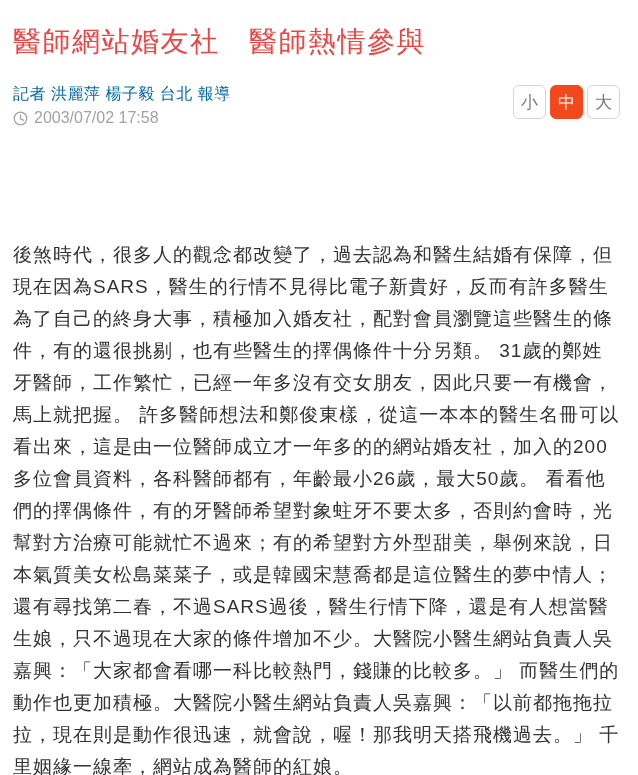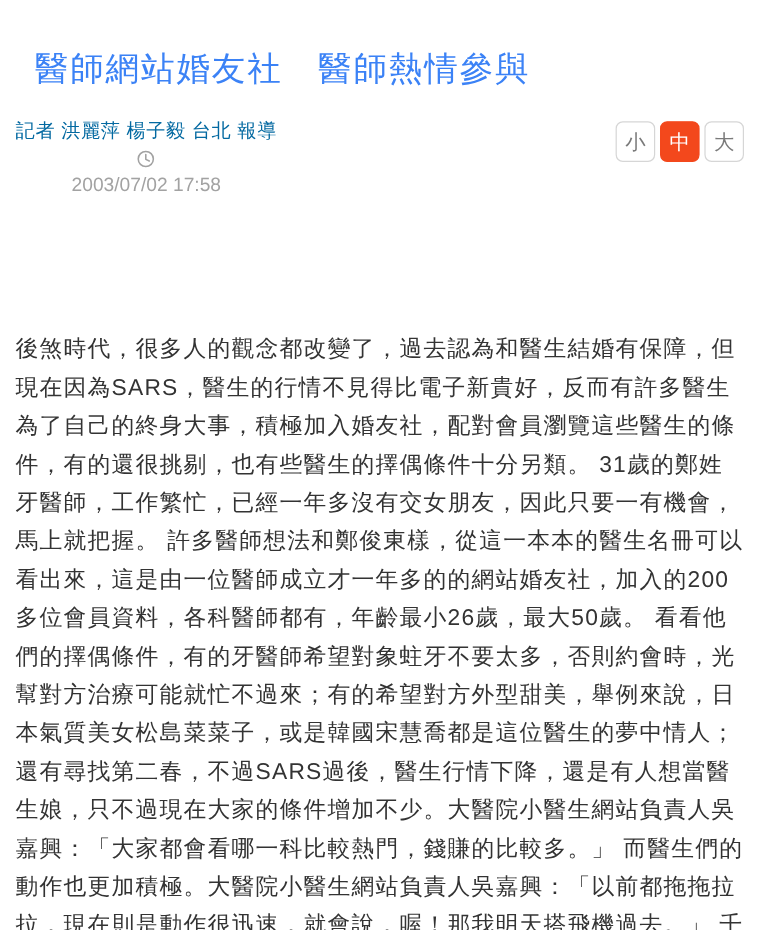--- a/index.html
+++ b/index.html
@@ -6,24 +6,24 @@
   html, body { margin: 0; padding: 0; }
   body {
     width: 638px;
     background: #ffffff;
     font-family: "Liberation Sans", "DejaVu Sans", sans-serif;
     -webkit-font-smoothing: antialiased;
   }
   .page { padding: 26px 18px 16px 13px; }
 
   .title {
-    margin: 16px;
+    margin: 0;
     font-size: 28px;
     font-weight: 500;
-    color: #3b82f6;
+    color: #ef4444;
     letter-spacing: 1.5px;
     line-height: 1.15;
     white-space: nowrap;
   }
 
   .meta-row {
     display: flex;
     justify-content: space-between;
     align-items: flex-start;
     margin-top: 27px;
@@ -36,21 +36,20 @@
     line-height: 18px;
   }
   .time-row {
     display: flex;
     align-items: center;
     gap: 6px;
     margin-top: 6px;
     font-size: 16px;
     color: #a2a2a2;
     line-height: 18px;
-    flex-direction: column;
   }
   .clock { display: inline-flex; }
   .clock svg { display: block; }
 
   .fs-controls { display: flex; gap: 4px; }
   .fs-btn {
     width: 33px;
     height: 34px;
     border: 1px solid #d6d6d6;
     border-radius: 6px;

